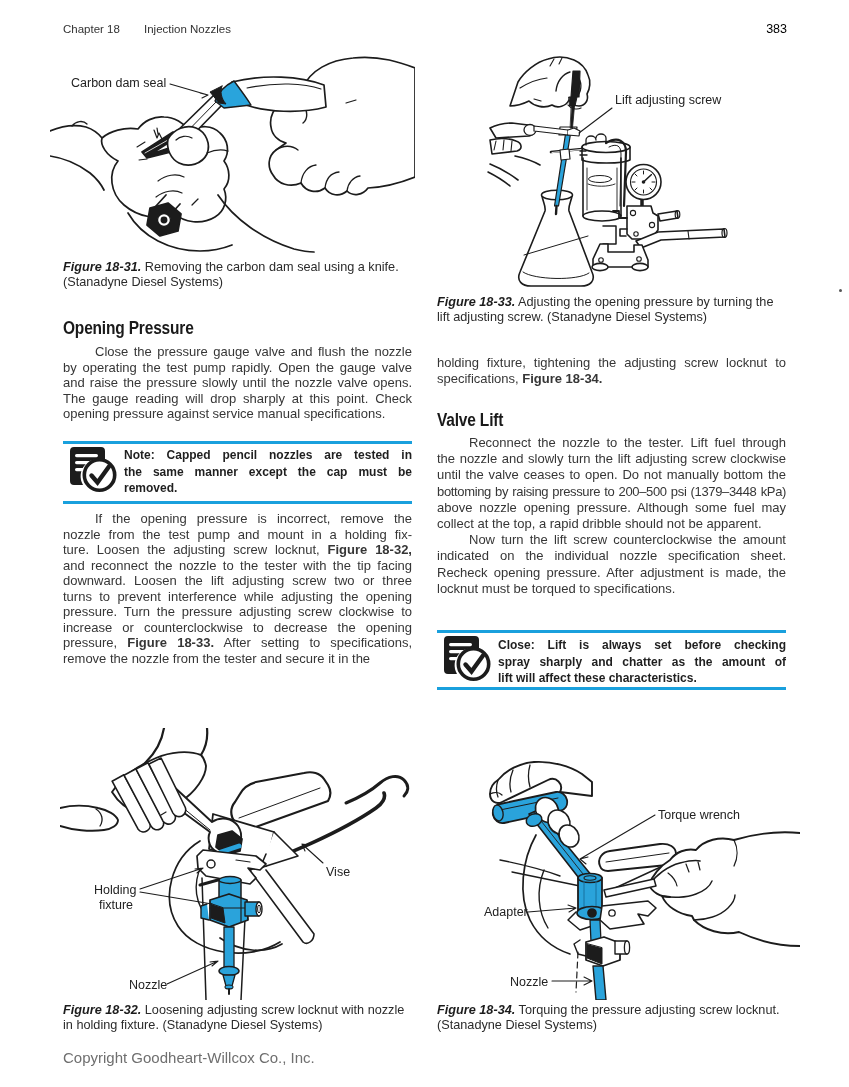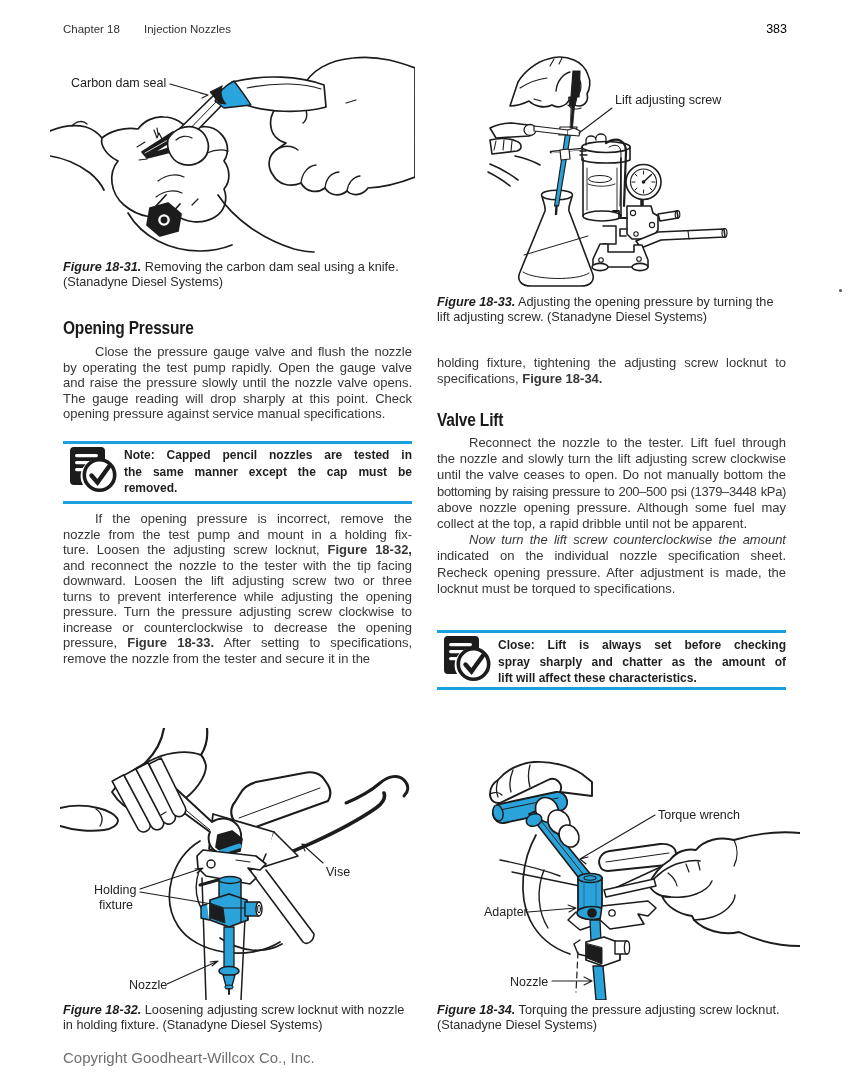--- a/index.html
+++ b/index.html
@@ -224,22 +224,22 @@
 </div>
 
 <div class="abs h1" style="left:437px;top:410px;">Valve Lift</div>
 
 <div class="abs body13" style="left:437px;top:435px;width:349px;line-height:16.2px;">
   <div class="jl" style="padding-left:32px;">Reconnect the nozzle to the tester. Lift fuel through</div>
   <div class="jl">the nozzle and slowly turn the lift adjusting screw clockwise</div>
   <div class="jl">until the valve ceases to open. Do not manually bottom the</div>
   <div class="jl" style="letter-spacing:-0.35px;">bottoming by raising pressure to 200–500 psi (1379–3448 kPa)</div>
   <div class="jl">above nozzle opening pressure. Although some fuel may</div>
-  <div class="ll">collect at the top, a rapid dribble until not be apparent.</div>
-  <div class="jl" style="padding-left:32px;font-style:italic;">Now turn the lift screw counterclockwise the amount</div>
+  <div class="ll">collect at the top, a rapid dribble should not be apparent.</div>
+  <div class="jl" style="padding-left:32px;">Now turn the lift screw counterclockwise the amount</div>
   <div class="jl">indicated on the individual nozzle specification sheet.</div>
   <div class="jl">Recheck opening pressure. After adjustment is made, the</div>
   <div class="ll">locknut must be torqued to specifications.</div>
 </div>
 
 <div class="noterule" style="left:437px;top:630px;width:349px;"></div>
 <div class="noterule" style="left:437px;top:687px;width:349px;"></div>
 <div class="abs" style="left:444px;top:636px;width:47px;height:46px;">
 <svg width="47" height="46" viewBox="0 0 47 46">
   <path d="M4,0 h27 a4,4 0 0 1 4,4 v10 a17,17 0 0 0 -22,24 l-9,0 a4,4 0 0 1 -4,-4 v-30 a4,4 0 0 1 4,-4 z" fill="#1c1c1c"></path>

